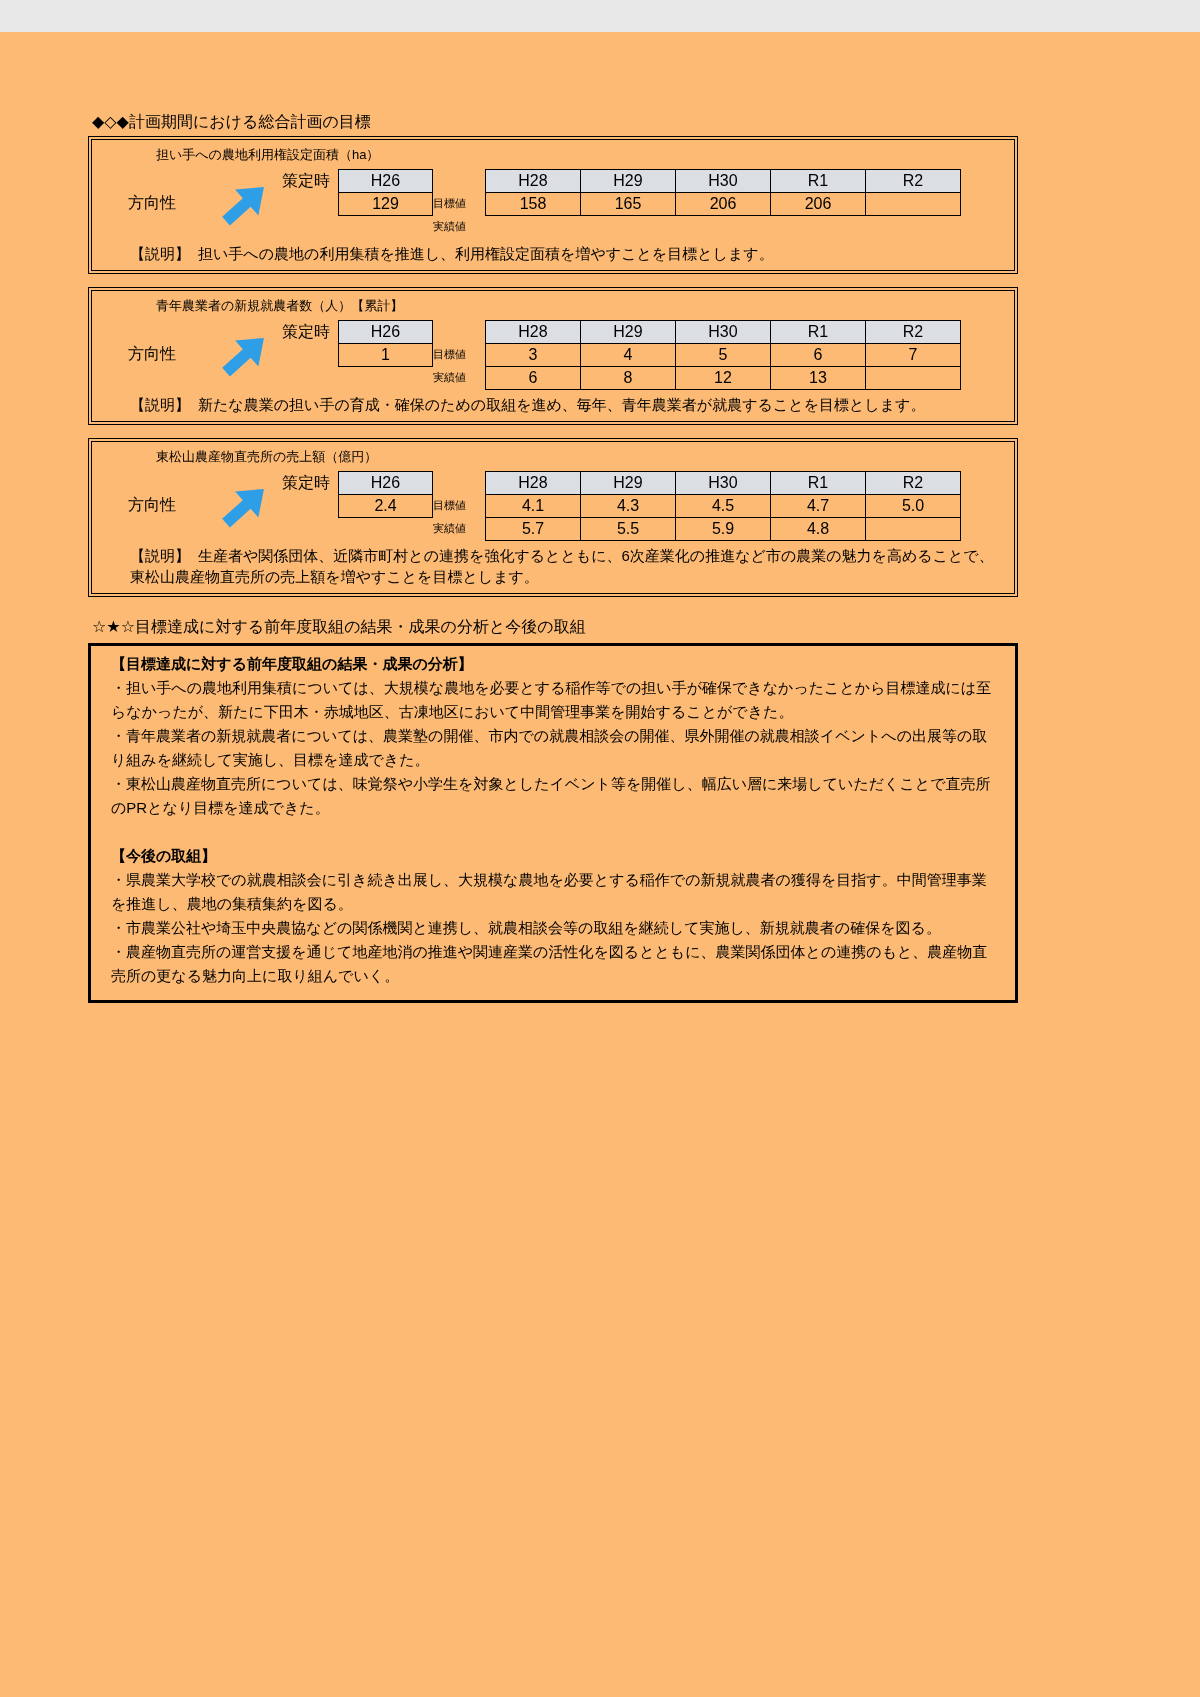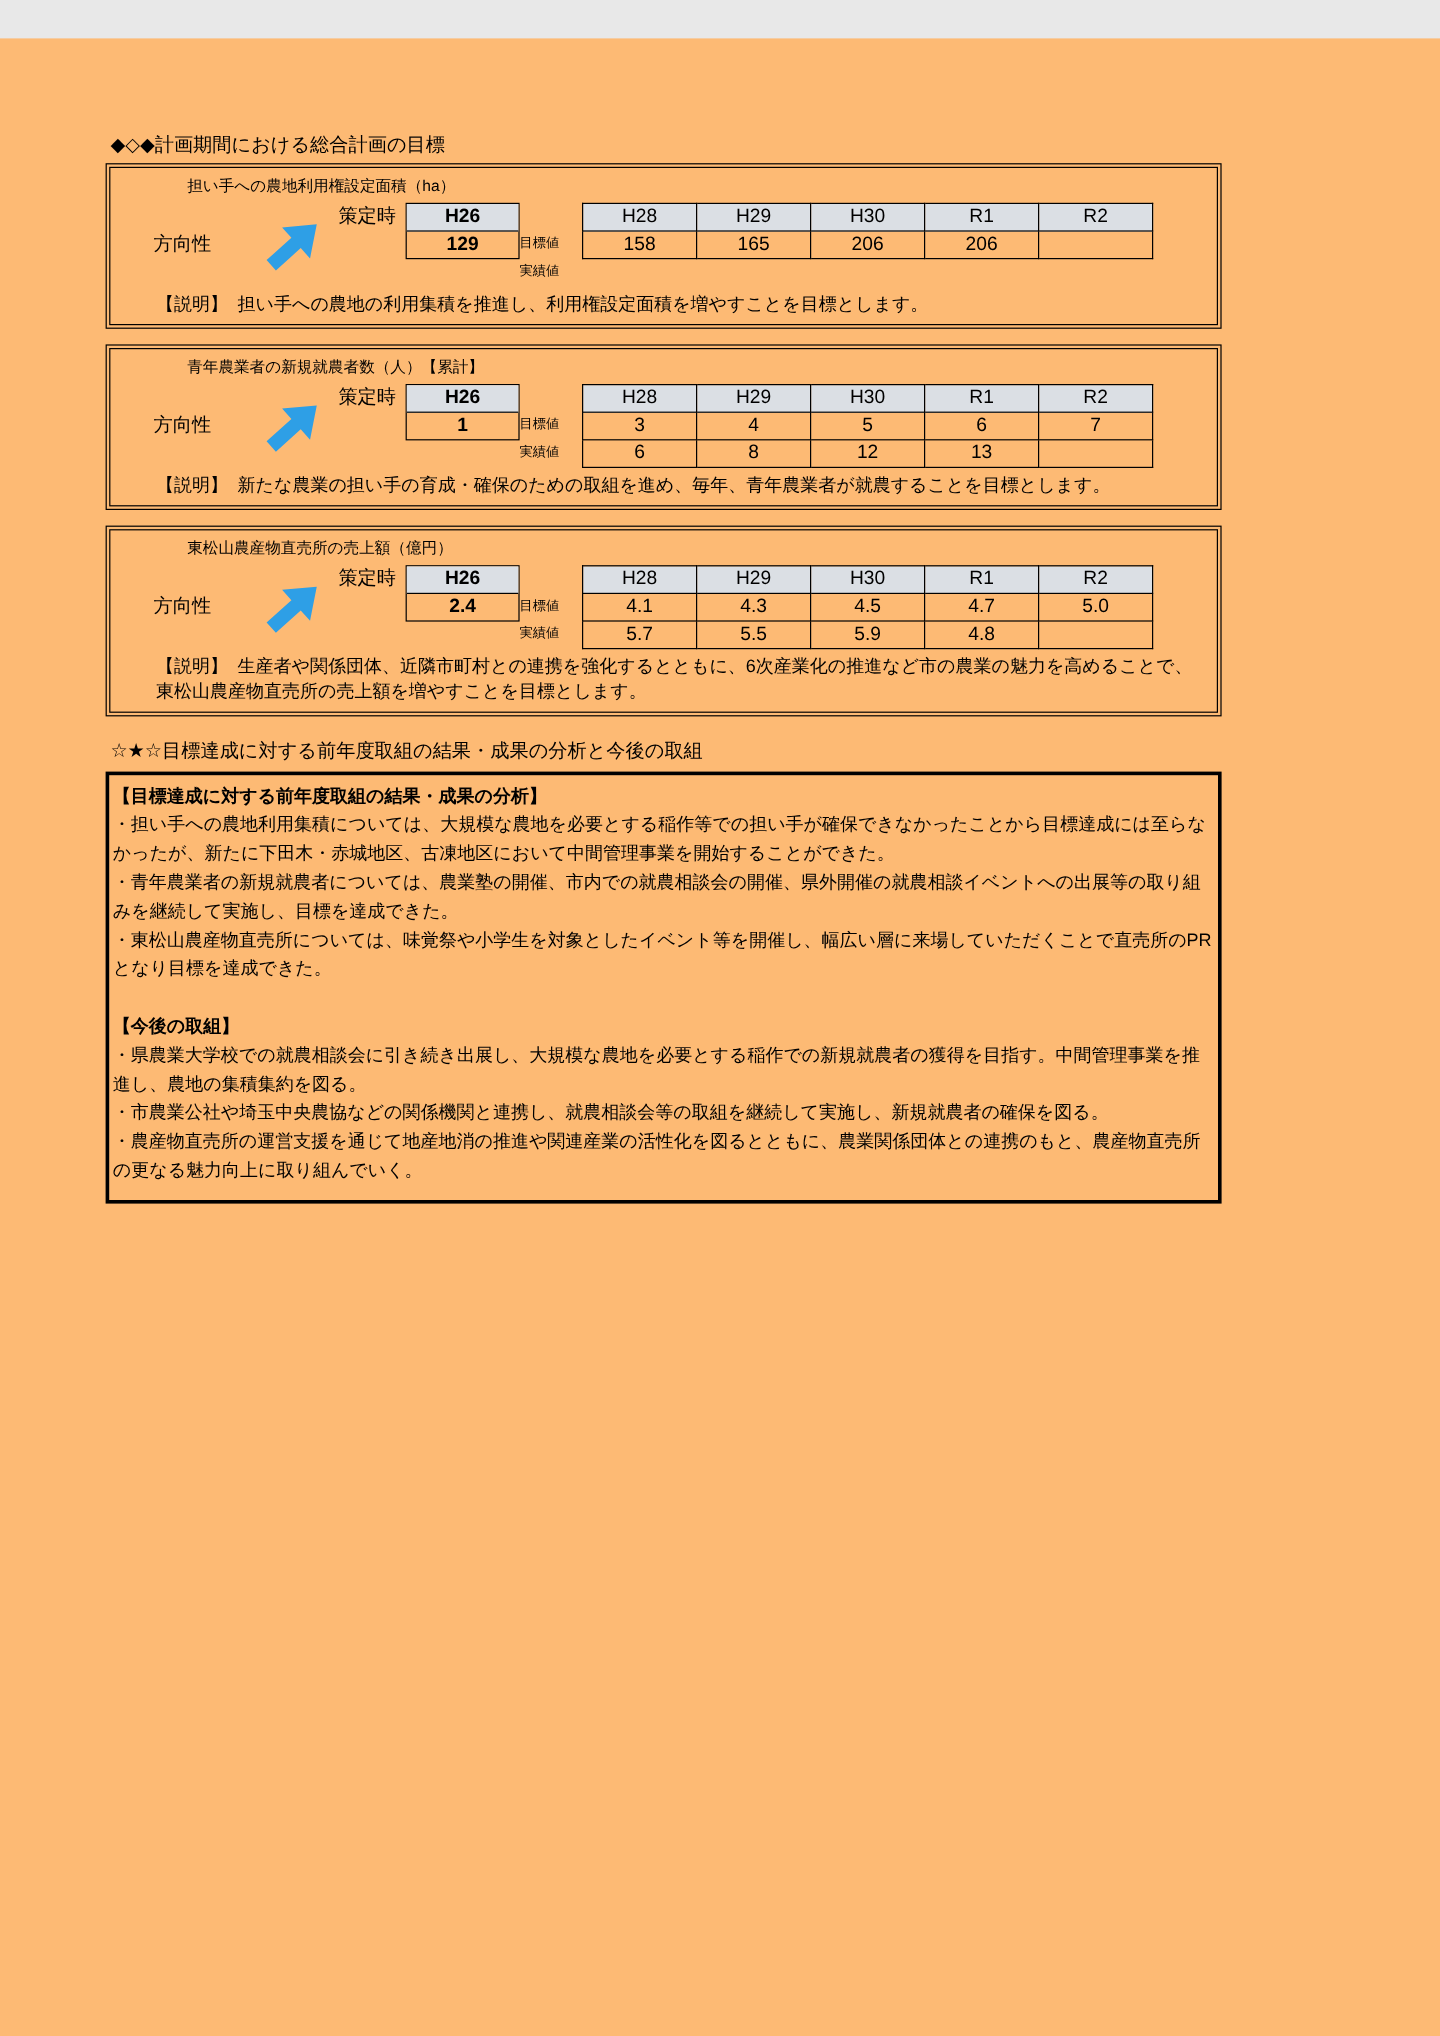--- a/index.html
+++ b/index.html
@@ -12,32 +12,32 @@
   .section-header{font-size:16px;margin:0 0 4px 4px;line-height:20px;}
   .section-header.second{margin-top:20px;margin-bottom:6px;}
 
   .metric-box{border:4px double #000;margin-bottom:13px;padding:3px 0 5px;box-sizing:border-box;}
   .metric-title{font-size:13px;line-height:23px;padding-left:64px;}
   .metric-body{display:flex;align-items:flex-start;height:69px;margin-top:3px;}
   .dir-label{font-size:16px;margin-left:36px;width:88px;align-self:center;}
   .arrow-wrap{width:66px;align-self:center;line-height:0;}
   .arrow-wrap svg{transform:rotate(-42deg);transform-origin:50% 50%;}
   .baseline-label{font-size:16px;line-height:23px;width:56px;}
-  .mini-table{width:95px;border:1px solid #000;box-sizing:border-box;font-weight:bold;}
+  .mini-table{width:95px;border:1px solid #000;box-sizing:border-box;}
   .mini-cell{height:22px;line-height:22px;text-align:center;font-size:16px;}
   .mini-head{background:#dbdfe4;border-bottom:1px solid #000;}
   .row-labels{width:52px;margin-top:23px;font-size:11px;text-align:left;padding-right:4px;box-sizing:border-box;}
   .rl{height:23px;line-height:23px;}
   table.grid{border-collapse:collapse;table-layout:fixed;width:476px;}
   .grid th,.grid td{border:1px solid #000;height:22px;text-align:center;font-size:16px;font-weight:400;padding:0;}
   .grid th{background:#dbdfe4;}
   .explanation{margin:5px 12px 1px 38px;font-size:15px;line-height:21px;}
   .exp-label{margin-right:8px;}
 
-  .analysis-box{border:3px solid #000;padding:6px 3px 12px;font-size:15px;width:930px;box-sizing:border-box;}
+  .analysis-box{border:3px solid #000;padding:6px 20px 12px;font-size:15px;width:930px;box-sizing:border-box;}
   .analysis-box p{margin:0;line-height:24px;}
   .bold{font-weight:700;}
   .gap{height:24px;}
 </style>
 </head>
 <body>
 
 <div class="page">
   <div class="content">
 

